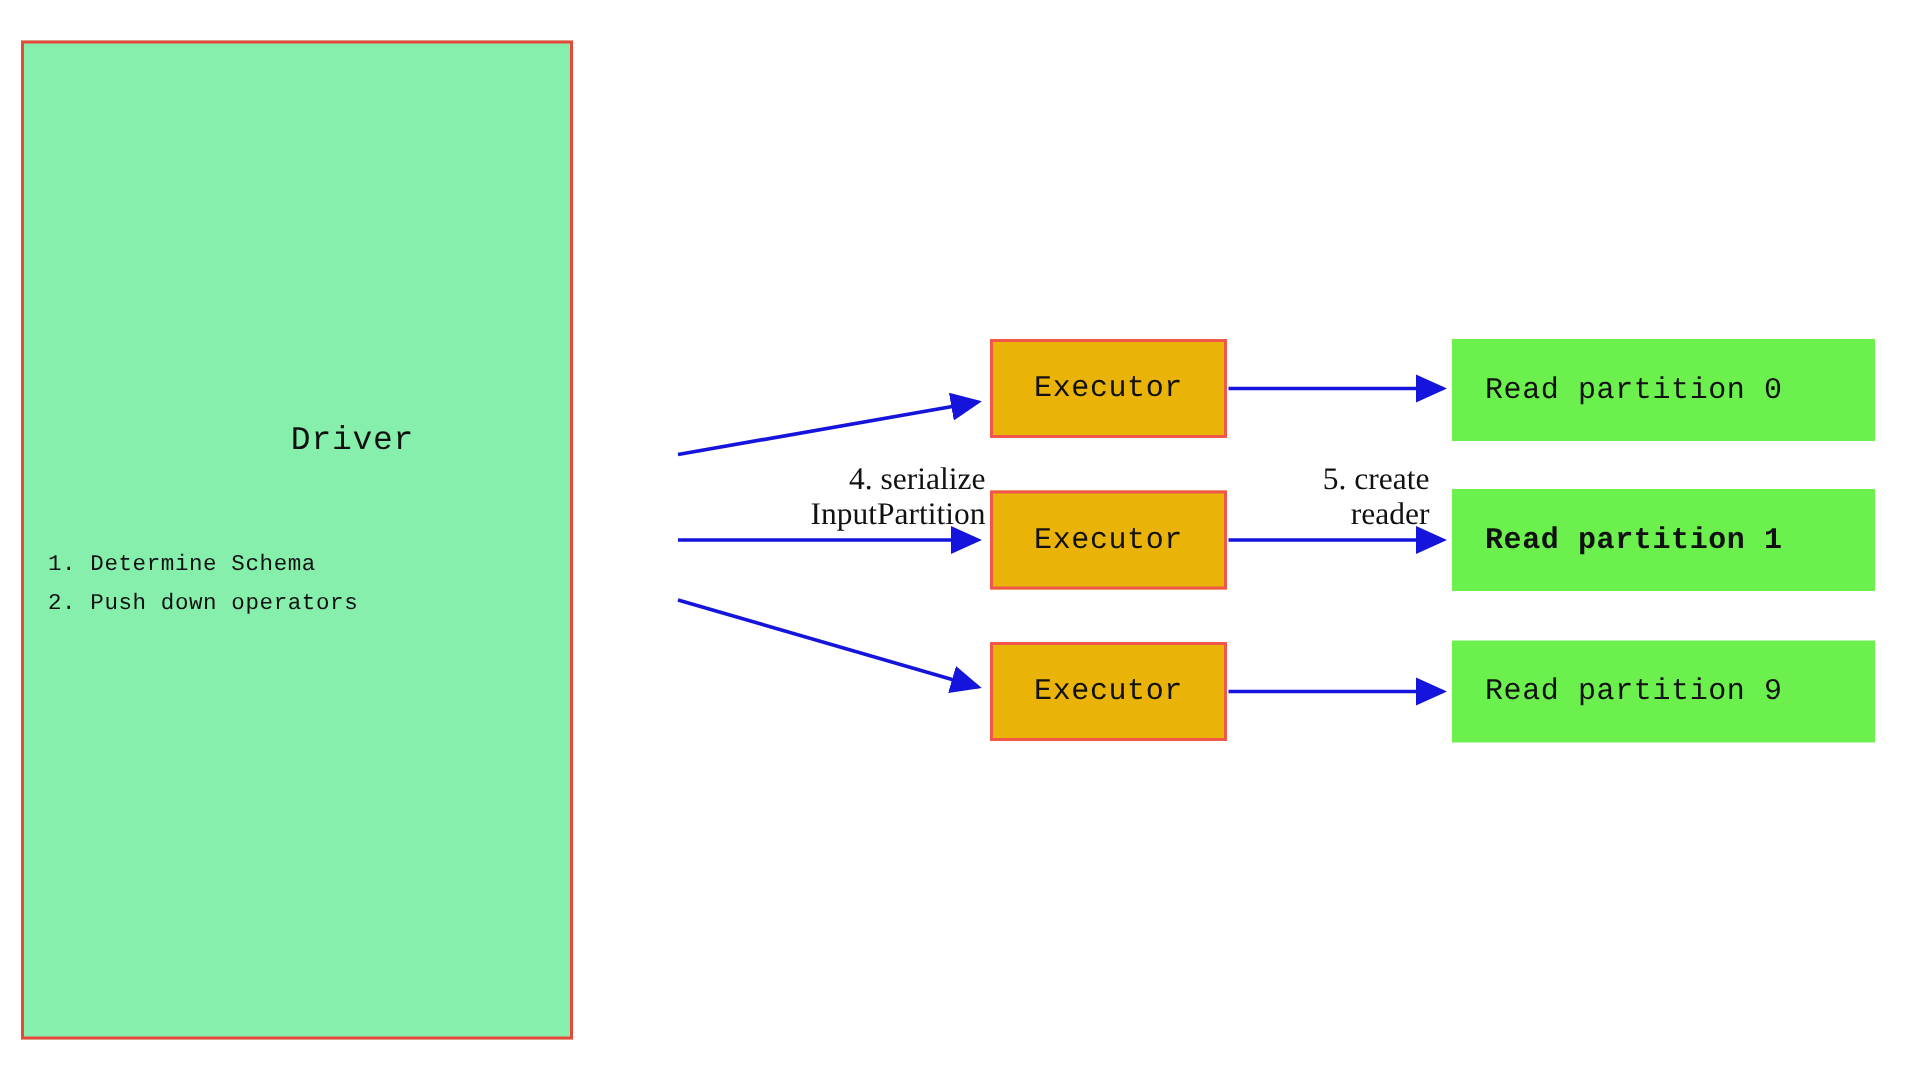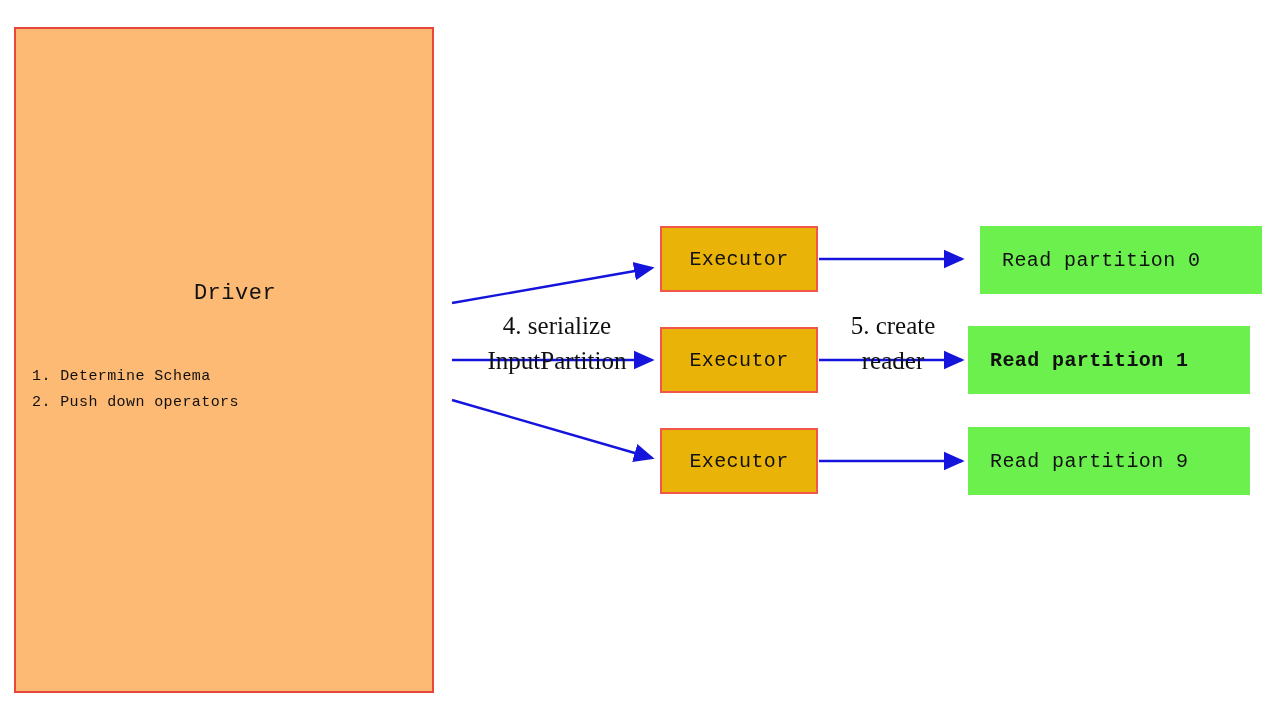--- a/index.html
+++ b/index.html
@@ -23,25 +23,25 @@
     width: 1270px;
     height: 710px;
     pointer-events: none;
   }
 
   
   .driver-box {
     position: absolute;
     left: 14px;
     top: 27px;
-    width: 420px;
+    width: 368px;
     height: 666px;
     box-sizing: border-box;
     border: 2px solid #e8483c;
-    background: #fdba74;
+    background: #86efac;
   }
   .driver-title {
     position: absolute;
     left: 0;
     top: 252px;
     width: 438px;
     text-align: center;
     font-size: 22px;
     letter-spacing: 0.5px;
     color: #111111;
@@ -95,31 +95,31 @@
     display: flex;
     align-items: center;
   }
   .part-box .part-label {
     font-size: 20px;
     letter-spacing: 0.4px;
     color: #111111;
     white-space: pre;
     padding-left: 22px;
   }
-  .part-0 { top: 226px; margin-left: 12px; }
+  .part-0 { top: 226px; }
   .part-1 { top: 326px; font-weight: bold; }
   .part-2 { top: 427px; }
 
   
   .arrow-label {
     position: absolute;
-    text-align: center;
+    text-align: right;
     font-family: "Liberation Serif", "DejaVu Serif", serif;
-    font-size: 25px;
-    line-height: 35px;
+    font-size: 21px;
+    line-height: 23px;
     color: #111111;
     white-space: pre;
   }
   .label-serialize {
     left: 457px;
     top: 308px;
     width: 200px;
   }
   .label-create {
     left: 833px;

